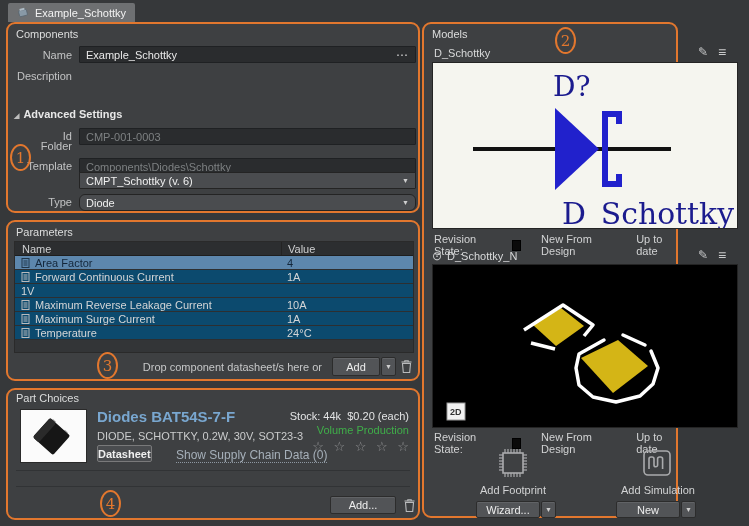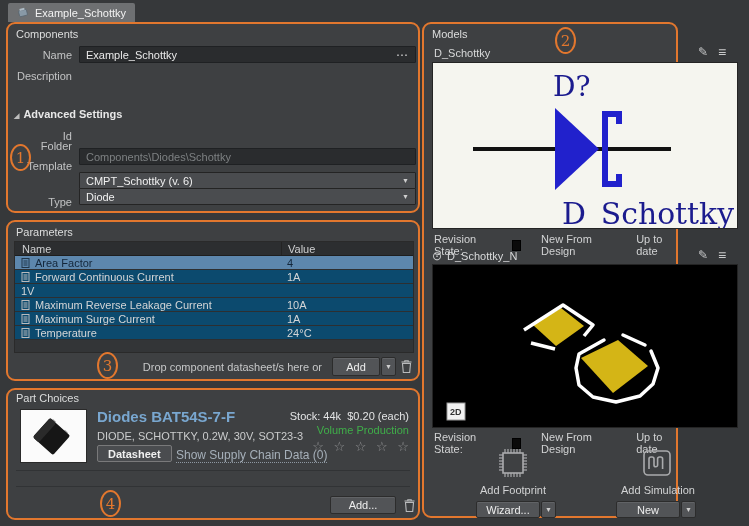--- a/index.html
+++ b/index.html
@@ -65,21 +65,21 @@
     position:absolute; background:#525457; border:1px solid #2c2c2c; border-radius:2px;
     color:#ededed; font-size:11px; display:flex; align-items:center; justify-content:center;
     box-shadow: inset 0 1px 0 rgba(255,255,255,0.09);
   }
   .btn-arrow { width:15px; }
 
   
   .thumb { position:absolute; left:12px; top:19px; width:67px; height:54px; background:#fbfbfb; border:1px solid #2a2a2a; }
   .pc-title { position:absolute; left:89px; top:18px; font-size:15px; font-weight:bold; color:#79a7d0; }
   .pc-desc  { position:absolute; left:89px; top:40px; color:#cbcccd; font-size:11px; }
-  .pc-ds-btn { position:absolute; left:89px; top:55px; height:17px; padding:0 10px;
+  .pc-ds-btn { position:absolute; left:89px; top:55px; height:17px; padding:0 0;
     background:#4a4c4f; border:1px solid #79797a; border-radius:2px; color:#f0f0f0; font-weight:bold;
     display:flex; align-items:center; font-size:11px; }
   .pc-link { position:absolute; left:168px; top:58px; color:#a6b0ba; border-bottom:1px dotted #8d97a1; font-size:12px; }
   .pc-stock { position:absolute; right:9px; top:20px; color:#e3e4e5; font-size:11px; }
   .pc-status { position:absolute; right:9px; top:34px; color:#3fae49; font-size:11px; }
   .pc-stars { position:absolute; right:6px; top:49px; color:#8f9092; font-size:13px; letter-spacing:3px; }
   .pc-sep { position:absolute; left:8px; right:8px; height:1px; background:#313335; }
 
   
   .model-head { position:absolute; display:flex; align-items:center; gap:5px; color:#d8d9da; }
@@ -115,34 +115,37 @@
   <div class="tfield" style="top:22px;">
     <span>Example_Schottky</span>
     <span class="more-btn">⋯</span>
   </div>
 
   <div class="flabel" style="top:46px; left:0;">Description</div>
 
   <div class="adv-header" style="top:84px;"><span class="adv-caret">◢</span><span>Advanced Settings</span></div>
 
   <div class="flabel" style="top:106px; left:0;">Id</div>
+  <div class="tfield disabled" style="top:104px;">
+    <span>CMP-001-0003</span>
+  </div>
 
   <div class="flabel" style="top:116px; left:0;">Folder</div>
-  <div class="tfield disabled" style="top:124px;">
+  <div class="tfield disabled" style="top:134px;">
     <span>Components\Diodes\Schottky</span>
   </div>
 
   <div class="flabel" style="top:136px; left:0;">Template</div>
   <div class="tfield dd" style="top:148px;">
     <span>CMPT_Schottky (v. 6)</span>
     <span class="dd-arrow">▼</span>
   </div>
 
   <div class="flabel" style="top:172px; left:0;">Type</div>
-  <div class="tfield dd" style="top:164px;">
+  <div class="tfield dd" style="top:170px;border-radius:6px;">
     <span>Diode</span>
     <span class="dd-arrow">▼</span>
   </div>
 </div>
 
 <div class="panel" style="left:6px; top:220px; width:414px; height:161px;">
   <div class="panel-header">Parameters</div>
 
   <div class="ptable">
     <div class="thead">

